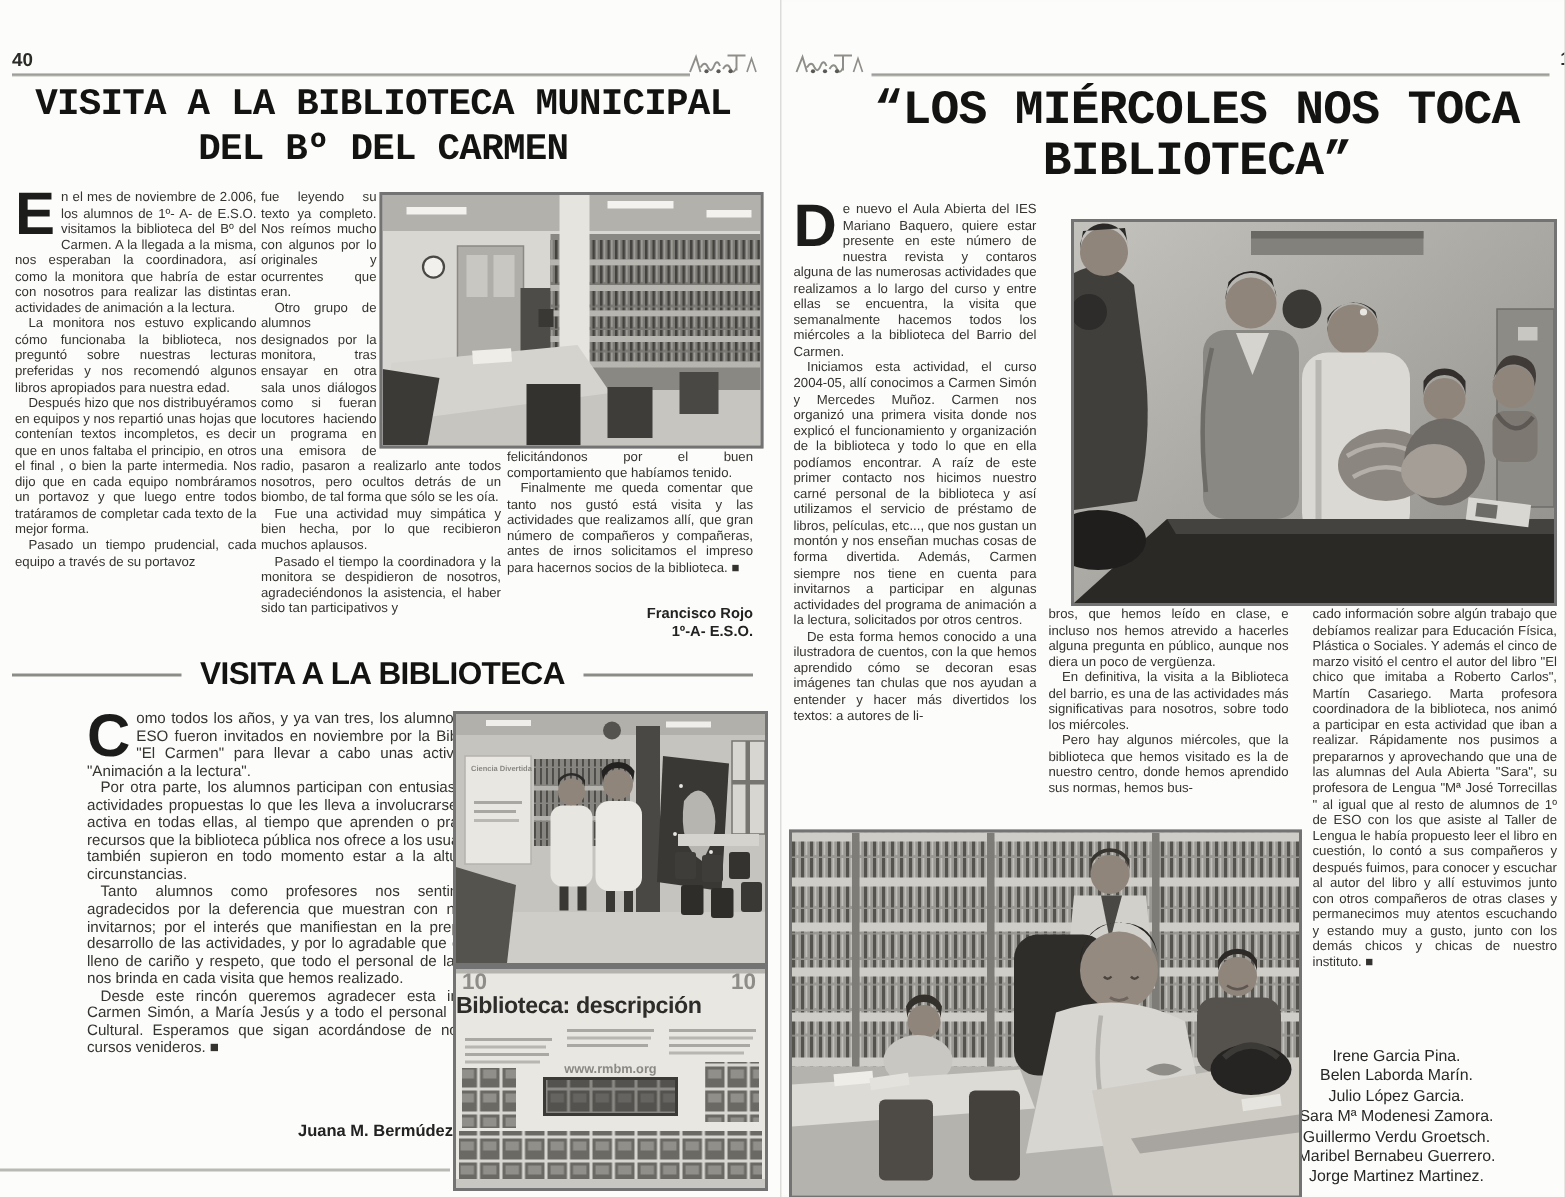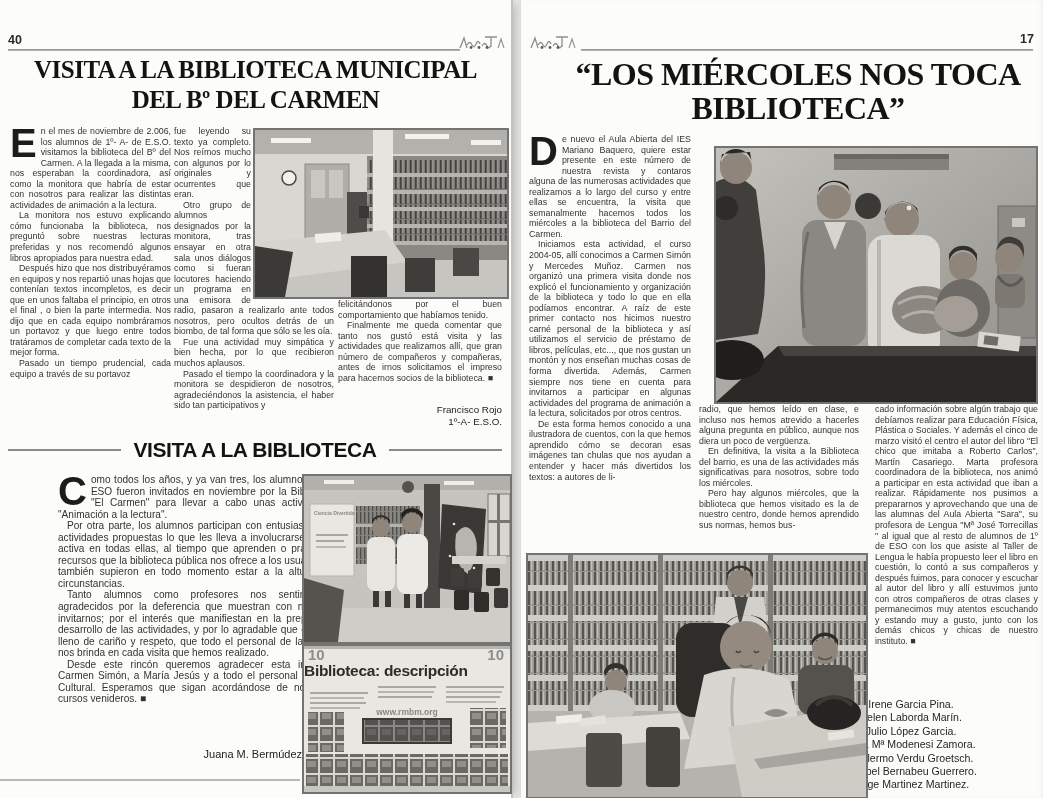--- a/index.html
+++ b/index.html
@@ -1,35 +1,35 @@
 <!DOCTYPE html>
 <html><head>
 <meta charset="utf-8">
 <style>
   html,body{margin:0;padding:0;background:#d8d8d4;}
   .spread{position:relative;width:1043px;height:798px;background:#e3e3df;overflow:hidden;
           font-family:"Liberation Sans",sans-serif;color:#35332f;}
-  .page{position:absolute;top:0;height:798px;background:#fcfcfa;}
+  .page{position:absolute;top:0;height:798px;background:#fcfcfa;padding-left:20px;}
   .page-left{left:0;width:511px;border-right:2px solid #c2c2be;box-shadow:6px 0 8px -4px rgba(0,0,0,.18);}
   .page-right{left:520px;width:523px;border-left:1px solid #dddcd8;border-right:3px solid #c9c9c5;
               box-shadow:-4px 0 6px -4px rgba(0,0,0,.12) inset;}
   .pgnum{position:absolute;font-weight:bold;font-size:12.5px;color:#2a2a27;}
   .hdr-rule{position:absolute;height:2px;background:linear-gradient(180deg,#8e8e8a,#bcbcb8);}
   .logo{position:absolute;}
   .headline{position:absolute;text-align:center;font-weight:800;color:#131312;
-            letter-spacing:-.5px;font-family:Liberation Serif, serif;}
+            letter-spacing:-.5px;font-family:Liberation Mono, monospace;}
   .txt{position:absolute;font-size:8.8px;line-height:10.55px;overflow:hidden;}
   .txt p{margin:0;text-indent:9px;text-align:justify;}
   .txt.mid{font-size:10.1px;line-height:11.55px;margin-left:48px;}
   .noindent p:first-child{text-indent:0;}
   .dcap p:first-child{text-indent:0;}
   .dcap p:first-child::first-letter{float:left;font-size:34px;line-height:27px;
         padding:2px 4px 0 0;font-weight:700;color:#1c1c1a;}
   .dcap-big p:first-child::first-letter{font-size:40px;line-height:31px;}
-  .sig{font-weight:normal;text-align:right;color:#222;}
+  .sig{font-weight:bold;text-align:right;color:#222;}
   .art2-titlebar{position:absolute;display:flex;align-items:center;}
   .art2-titlebar .bar{flex:1;height:2px;background:#8b8b87;}
   .art2-titlebar .t{margin:0 12px;font-weight:800;font-size:21px;color:#131312;letter-spacing:-.4px;white-space:nowrap;}
   .photo{position:absolute;overflow:hidden;border:2px solid #737373;background:#bdbbb6;}
   .photo svg{display:block;}
   .overlay{position:absolute;color:#3c3a37;}
   .names{position:absolute;text-align:center;font-weight:normal;font-size:10.6px;line-height:13.4px;color:#272725;}
   .names div{margin:0;}
   .bottom-rule{position:absolute;height:2px;background:#b8b8b4;}
 </style>
@@ -238,21 +238,21 @@
 
     <div class="headline" style="left:24px;top:57px;width:506px;font-size:32px;line-height:34px;">“LOS MIÉRCOLES NOS TOCA BIBLIOTECA”</div>
 
     <div class="txt dcap dcap-big" style="left:8px;top:134px;width:162px;height:419px;">
         <p>De nuevo el Aula Abierta del IES Mariano Baquero, quiere estar presente en este número de nuestra revista y contaros alguna de las numerosas actividades que realizamos a lo largo del curso y entre ellas se encuentra, la visita que semanalmente hacemos todos los miércoles a la biblioteca del Barrio del Carmen.</p>
         <p>Iniciamos esta actividad, el curso 2004-05, allí conocimos a Carmen Simón y Mercedes Muñoz. Carmen nos organizó una primera visita donde nos explicó el funcionamiento y organización de la biblioteca y todo lo que en ella podíamos encontrar. A raíz de este primer contacto nos hicimos nuestro carné personal de la biblioteca y así utilizamos el servicio de préstamo de libros, películas, etc..., que nos gustan un montón y nos enseñan muchas cosas de forma divertida. Además, Carmen siempre nos tiene en cuenta para invitarnos a participar en algunas actividades del programa de animación a la lectura, solicitados por otros centros.</p>
         <p>De esta forma hemos conocido a una ilustradora de cuentos, con la que hemos aprendido cómo se decoran esas imágenes tan chulas que nos ayudan a entender y hacer más divertidos los textos: a autores de li-</p>
       </div>
 
     <div class="txt noindent" style="left:178px;top:404px;width:160px;height:149px;">
-        <p>radio, que hemos leído en clase, e incluso nos hemos atrevido a hacerles alguna pregunta en público, aunque nos diera un poco de vergüenza.</p>
+        <p>bros, que hemos leído en clase, e incluso nos hemos atrevido a hacerles alguna pregunta en público, aunque nos diera un poco de vergüenza.</p>
         <p>En definitiva, la visita a la Biblioteca del barrio, es una de las actividades más significativas para nosotros, sobre todo los miércoles.</p>
         <p>Pero hay algunos miércoles, que la biblioteca que hemos visitado es la de nuestro centro, donde hemos aprendido sus normas, hemos bus-</p>
       </div>
 
     <div class="txt noindent" style="left:354px;top:404px;width:163px;height:291px;">
         <p>cado información sobre algún trabajo que debíamos realizar para Educación Física, Plástica o Sociales. Y además el cinco de marzo visitó el centro el autor del libro "El chico que imitaba a Roberto Carlos", Martín Casariego. Marta profesora coordinadora de la biblioteca, nos animó a participar en esta actividad que iban a realizar. Rápidamente nos pusimos a prepararnos y aprovechando que una de las alumnas del Aula Abierta "Sara", su profesora de Lengua "Mª José Torrecillas " al igual que al resto de alumnos de 1º de ESO con los que asiste al Taller de Lengua le había propuesto leer el libro en cuestión, lo contó a sus compañeros y después fuimos, para conocer y escuchar al autor del libro y allí estuvimos junto con otros compañeros de otras clases y permanecimos muy atentos escuchando y estando muy a gusto, junto con los demás chicos y chicas de nuestro instituto. ■</p>
       </div>
 
     <div class="names" style="right:13px;top:698px;width:240px;">
         <div>Irene Garcia Pina.</div>

